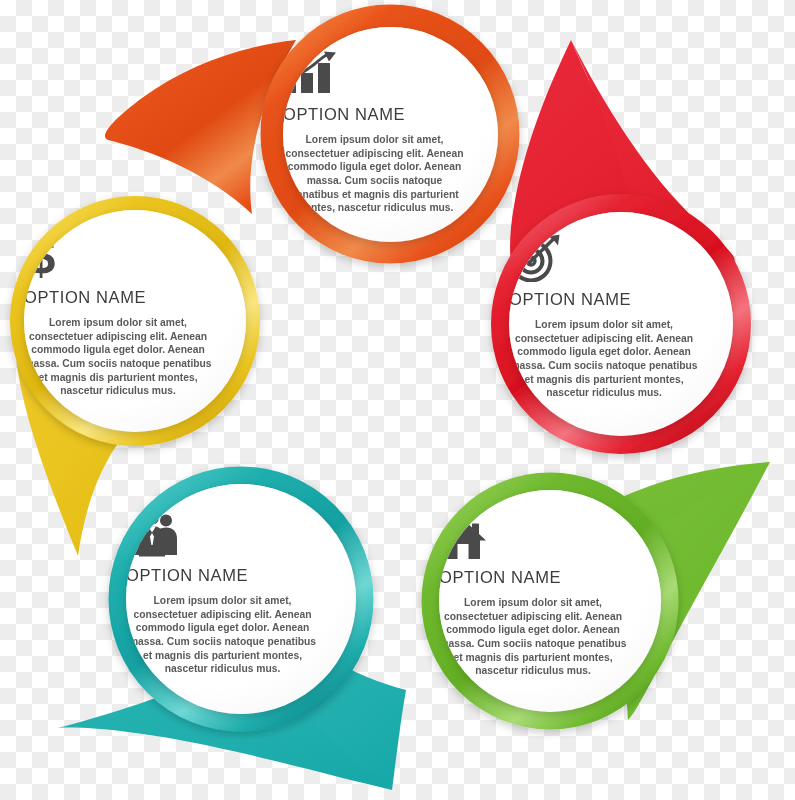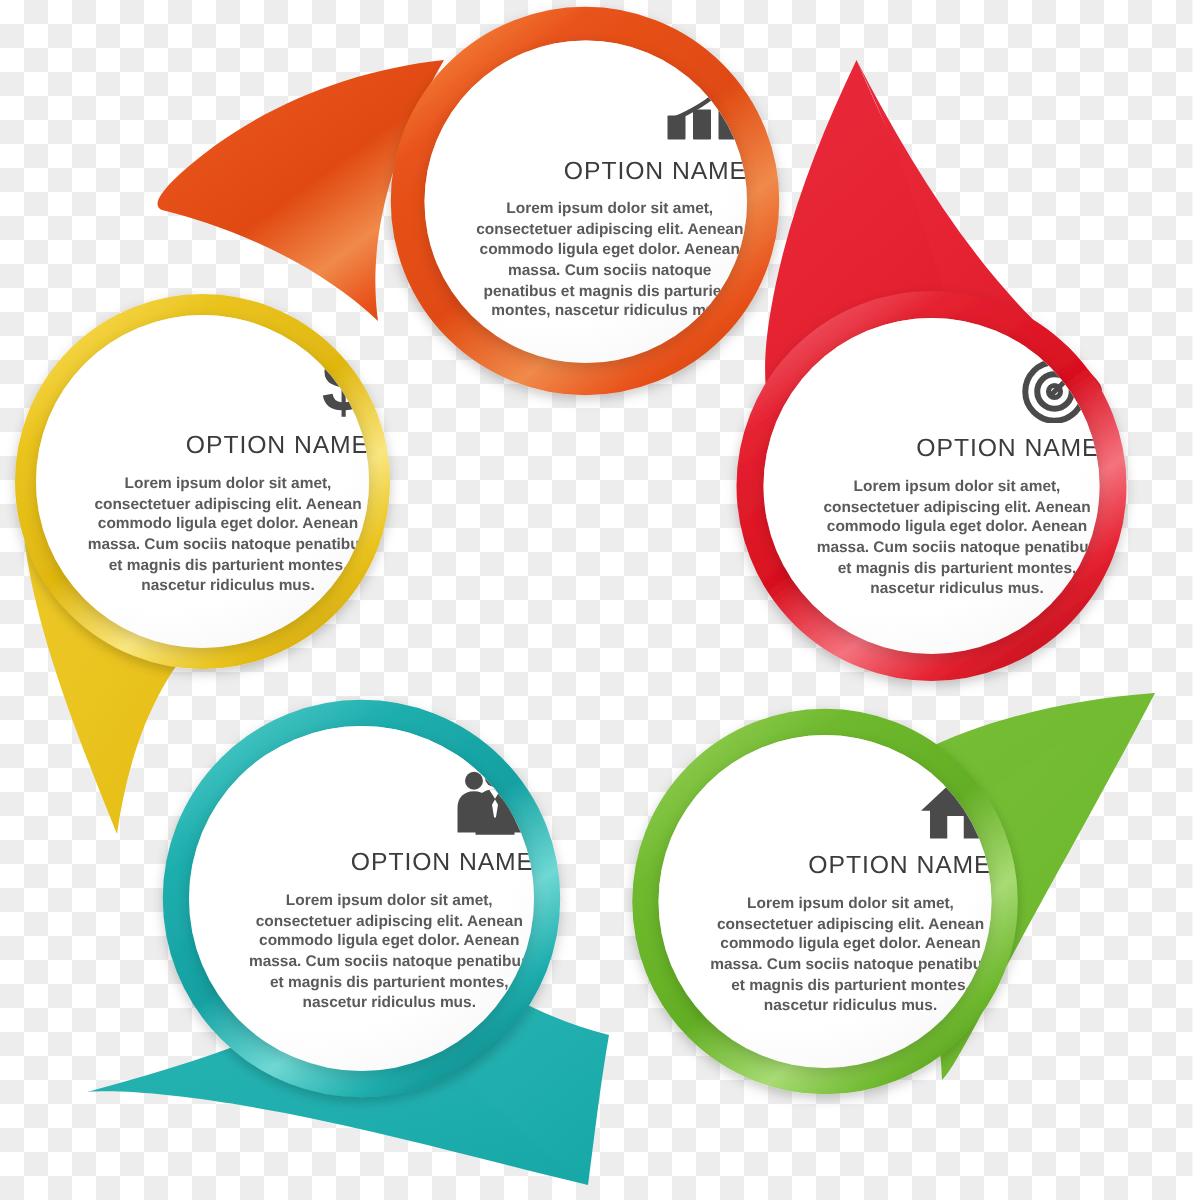--- a/index.html
+++ b/index.html
@@ -15,21 +15,21 @@
     background-size:32px 32px;
     background-position:0 0,16px 16px;
   }
   #stage{position:absolute;left:0;top:0;width:795px;height:800px;}
   #petals{position:absolute;left:0;top:0;width:795px;height:800px;}
   .card{
     position:absolute;
     border-radius:50%;
     background:radial-gradient(circle at 38% 30%, #ffffff 0%, #ffffff 62%, #f7f7f7 86%, #ededed 100%);
     box-shadow:0 3px 9px rgba(0,0,0,0.16), inset 0 1px 2px rgba(255,255,255,0.9);
-    display:flex;flex-direction:column;align-items:flex-end;
+    display:flex;flex-direction:column;align-items:flex-start;
     box-sizing:border-box;
     overflow:hidden;
   }
   .icon-wrap{
     display:flex;align-items:flex-end;justify-content:center;
     color:#4a4a4a;
   }
   .icon-wrap svg{display:block;fill:#4a4a4a;}
   .opt-title{
     color:#3c3c3c;

